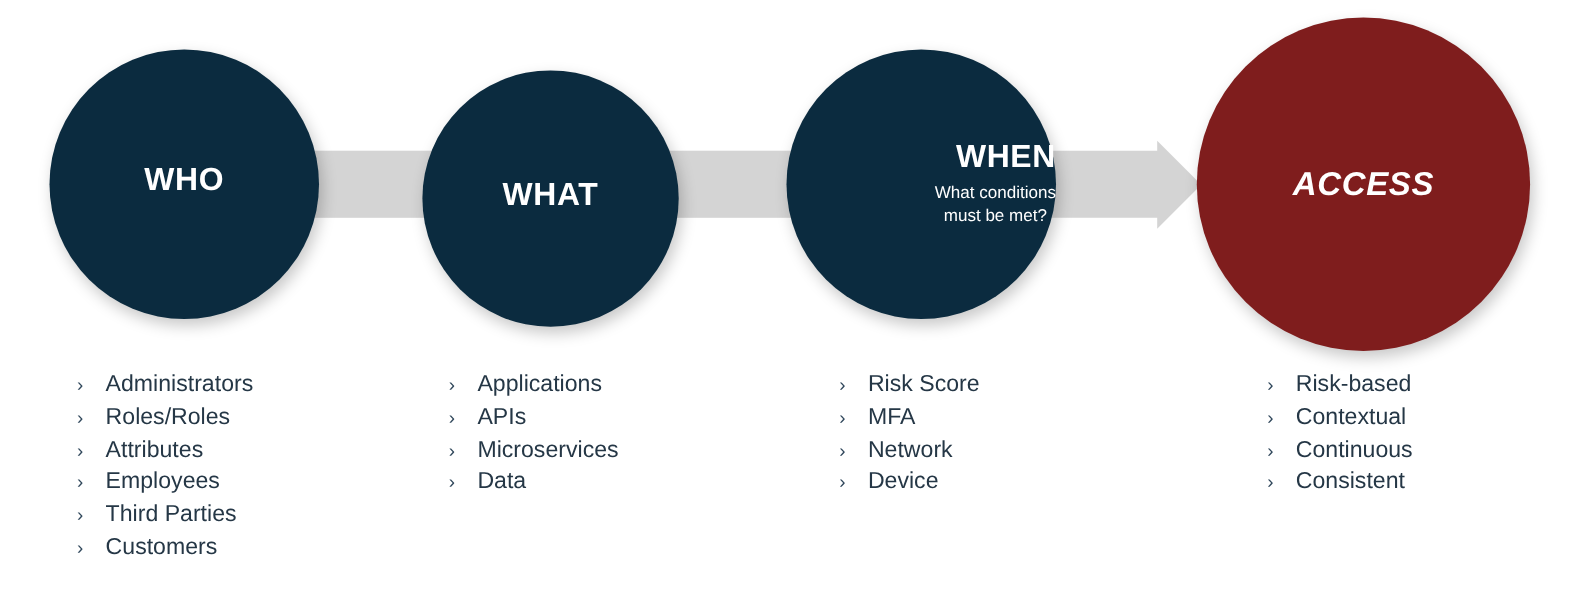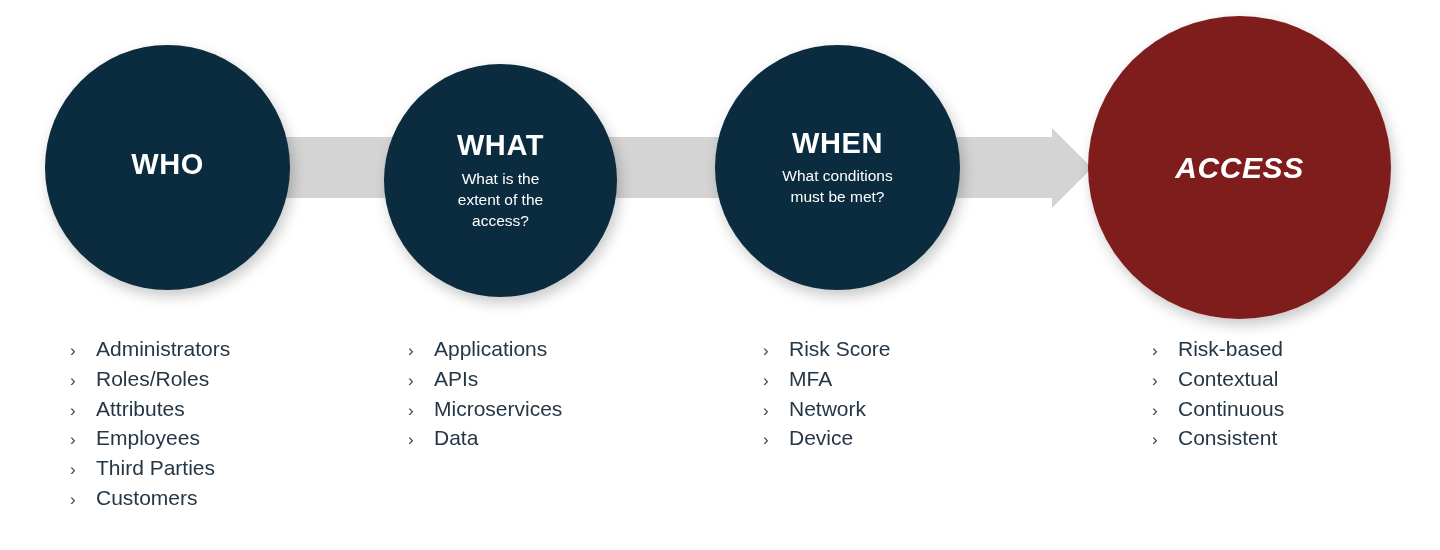--- a/index.html
+++ b/index.html
@@ -131,25 +131,20 @@
       <span class="bullet-label">Third Parties</span>
     </div>
     <div class="bullet-row">
       <span class="bullet-mark">›</span>
       <span class="bullet-label">Customers</span>
     </div>
   </div>
 
   <div class="node dark" style="left:384px; top:64px; width:233px; height:233px;">
     <div class="node-title">WHAT</div>
-    <div class="node-sub">
-      <div>What is the</div>
-      <div>extent of the</div>
-      <div>access?</div>
-    </div>
   </div>
 
   <div class="bullets" style="left:408px; top:334px;">
     <div class="bullet-row">
       <span class="bullet-mark">›</span>
       <span class="bullet-label">Applications</span>
     </div>
     <div class="bullet-row">
       <span class="bullet-mark">›</span>
       <span class="bullet-label">APIs</span>
@@ -157,21 +152,21 @@
     <div class="bullet-row">
       <span class="bullet-mark">›</span>
       <span class="bullet-label">Microservices</span>
     </div>
     <div class="bullet-row">
       <span class="bullet-mark">›</span>
       <span class="bullet-label">Data</span>
     </div>
   </div>
 
-  <div class="node dark" style="left:715px; top:45px; width:245px; height:245px;">
+  <div class="node dark" style="left:715px; top:45px; width:245px; height:245px;align-items:flex-end;">
     <div class="node-title">WHEN</div>
     <div class="node-sub">
       <div>What conditions</div>
       <div>must be met?</div>
     </div>
   </div>
 
   <div class="bullets" style="left:763px; top:334px;">
     <div class="bullet-row">
       <span class="bullet-mark">›</span>

